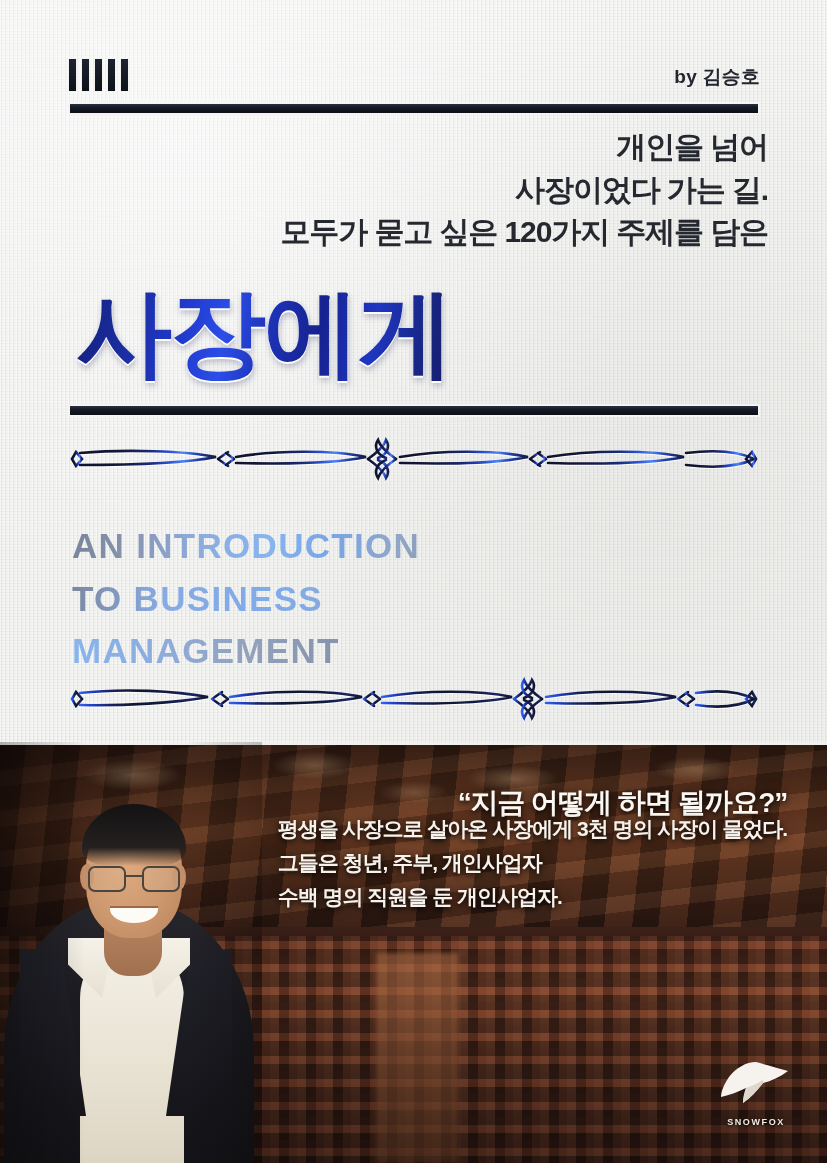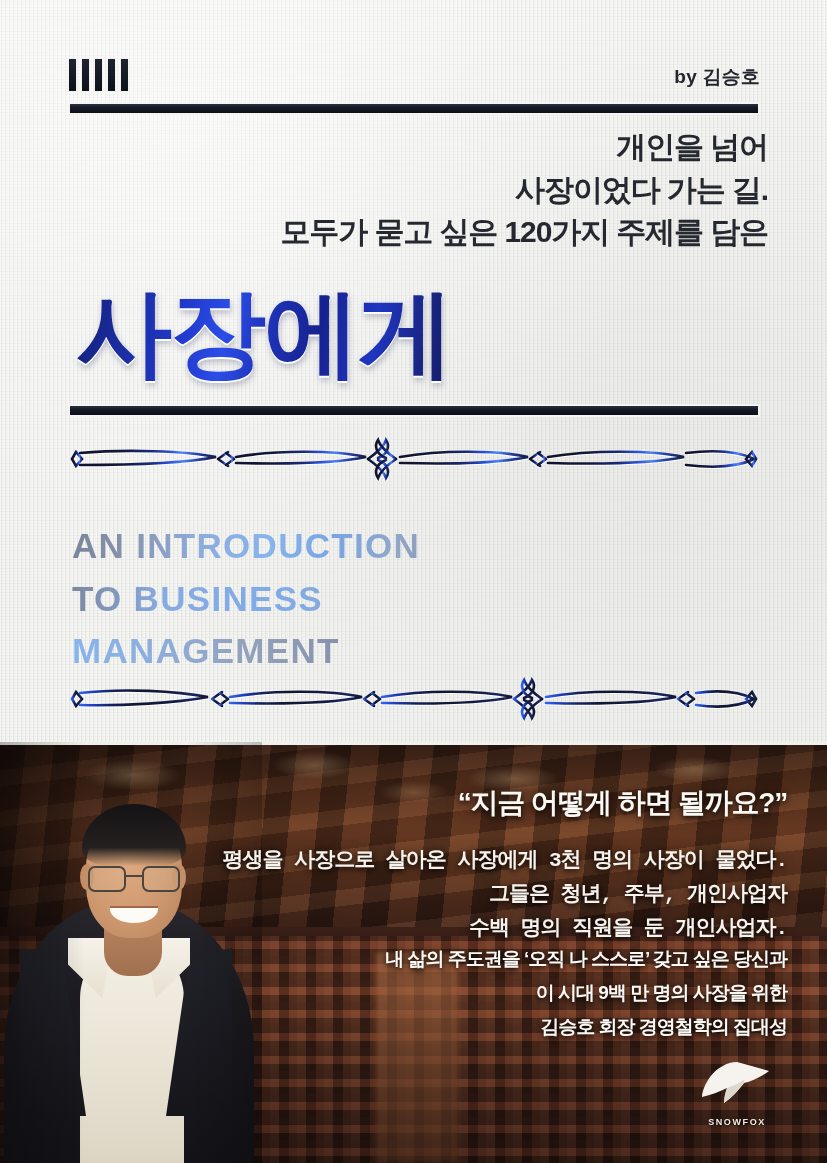--- a/index.html
+++ b/index.html
@@ -283,42 +283,41 @@
   }
 
   
   #quote-headline {
     position:absolute; right:40px; top:784px;
     font-size:28px; font-weight:800; color:#fbf7f2;
     letter-spacing:-1.2px; white-space:nowrap;
     text-shadow:0 2px 5px rgba(0,0,0,.75), 0 0 14px rgba(0,0,0,.55);
   }
   #quote-body {
-    position:absolute; right:40px; top:844px;
-    text-align:right;
-    font-family:Liberation Mono, monospace;
+    position:absolute; right:40px; top:812px;
+    text-align:left;
   }
   #quote-body .qline {
     font-size:21px; font-weight:700; color:#f7f2eb;
     letter-spacing:-1px; line-height:1.62; white-space:nowrap;
     text-shadow:0 2px 5px rgba(0,0,0,.78), 0 0 12px rgba(0,0,0,.5);
   }
   #pitch-block {
     position:absolute; right:40px; top:942px;
     text-align:right;
   }
   #pitch-block .pline {
     font-size:19px; font-weight:800; color:#fdfaf5;
     letter-spacing:-1px; line-height:1.78; white-space:nowrap;
     text-shadow:0 2px 5px rgba(0,0,0,.82), 0 0 12px rgba(0,0,0,.55);
   }
 
   
   #publisher-logo {
-    position:absolute; right:42px; bottom:34px;
+    position:absolute; right:23px; bottom:34px;
     width:96px; height:70px;padding-left:18px;
   }
   #logo-mark { position:absolute; left:8px; top:0; width:80px; height:46px; }
   #logo-name {
     position:absolute; left:0; bottom:2px; width:96px;
     text-align:center;
     font-size:9px; font-weight:700; letter-spacing:1.6px;
     color:#f3ece4;
     text-shadow:0 1px 3px rgba(0,0,0,.85);
   }
@@ -467,25 +466,20 @@
   </div>
 
   <div id="quote-headline">“지금 어떻게 하면 될까요?”</div>
 
   <div id="quote-body">
     <div class="qline">평생을 사장으로 살아온 사장에게 3천 명의 사장이 물었다.</div>
     <div class="qline">그들은 청년, 주부, 개인사업자</div>
     <div class="qline">수백 명의 직원을 둔 개인사업자.</div>
   </div>
 
-  <div id="pitch-block">
-    <div class="pline">내 삶의 주도권을 ‘오직 나 스스로’ 갖고 싶은 당신과</div>
-    <div class="pline">이 시대 9백 만 명의 사장을 위한</div>
-    <div class="pline">김승호 회장 경영철학의 집대성</div>
-  </div>
 
   <div id="publisher-logo">
     <svg id="logo-mark" viewBox="0 0 80 46">
       <path d="M40 3 C30 3 20 9 13 18 C8 25 5 33 5 38
                C14 36 22 33 30 29 C28 36 27 41 27 44
                C34 39 41 32 47 24 C55 22 64 18 72 12
                C62 9 51 6 40 3 Z" fill="#f6f3ee"></path>
       <path d="M30 29 C36 27 42 24 47 21 L47 24 C41 32 34 39 27 44 C27 39 28 34 30 29 Z" fill="#ded7cd"></path>
     </svg>
     <div id="logo-name">SNOWFOX</div>

